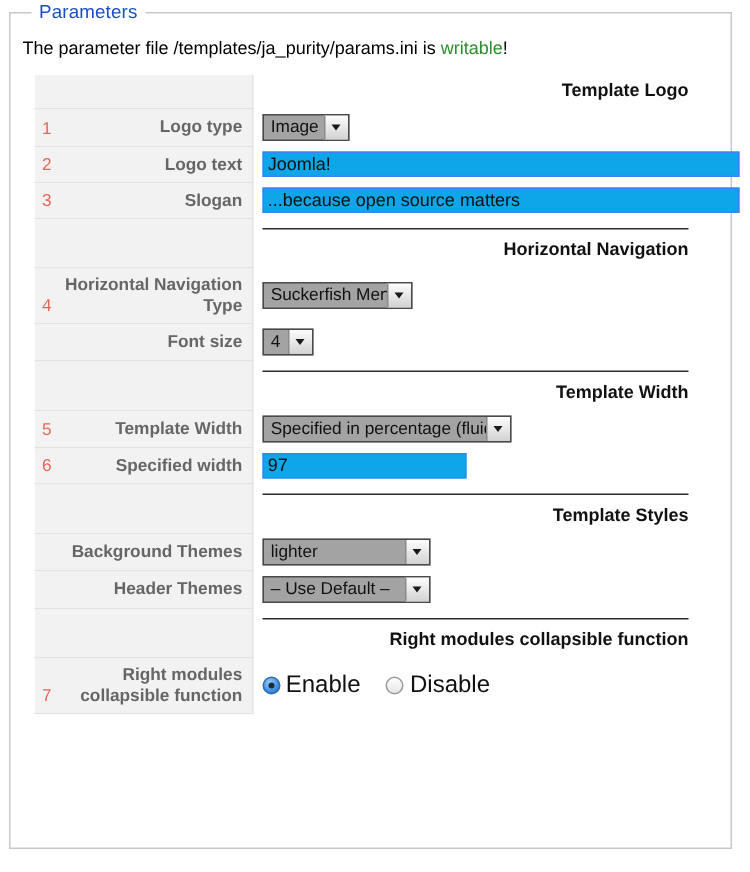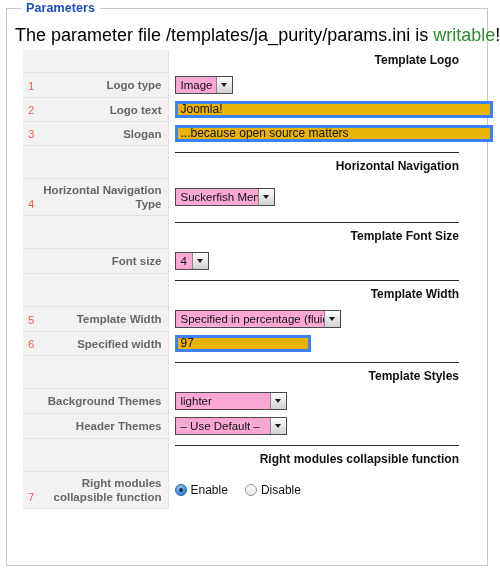--- a/index.html
+++ b/index.html
@@ -27,31 +27,31 @@
     box-sizing: border-box;
     background: #ffffff;
   }
   .panel-legend {
     position: absolute;
     left: 14px;
     top: -8px;
     background: #ffffff;
     padding: 0 5px;
     font-size: 12.5px;
-    font-weight: bold;
+    font-weight: normal;
     color: #1a4fc4;
     letter-spacing: .1px;
     white-space: nowrap;
   }
 
   .intro {
     position: absolute;
     left: 8px;
     top: 16px;
-    font-size: 18px;
+    font-size: 12px;
     color: #000;
     white-space: nowrap;
   }
   .intro .ok { color: #2e8b30; }
 
   
   .ptable {
     position: absolute;
     left: 16px;
     top: 41px;
@@ -111,38 +111,38 @@
     border-top: 0;
     padding-top: 0;
     margin-top: 0;
   }
 
   
   input.txt {
     font-family: "Liberation Sans", sans-serif;
     font-size: 12px;
     color: #111;
-    background: #eab308;
-    border: 3px solid #3b82f6;
+    background: #0ea5e9;
+    border: 1px solid #3b82f6;
     height: 17px;
     line-height: 17px;
     padding: 0 3px;
     box-sizing: border-box;
     outline: none;
   }
   input.wide   { width: 318px; }
   input.narrow { width: 136px; }
 
   
   .sel {
     display: inline-flex;
     align-items: stretch;
     height: 18px;
     border: 1px solid #4a4a4a;
-    background: #f9a8d4;
+    background: #a3a3a3;
     box-sizing: border-box;
     font-size: 11.5px;
     color: #111;
     vertical-align: middle;
     cursor: default;
   }
   .sel .sel-text {
     padding: 0 6px 0 5px;
     line-height: 16px;
     white-space: nowrap;
@@ -170,21 +170,21 @@
   .sel.w-menu  { width: 100px; }
   .sel.w-font  { width: 34px; }
   .sel.w-width { width: 166px; }
   .sel.w-theme { width: 112px; }
 
   
   .radio-row {
     display: flex;
     align-items: center;
     gap: 7px;
-    font-size: 12px;
+    font-size: 16px;
     color: #111;
     padding: 2px 0;
   }
   .radio-opt {
     display: inline-flex;
     align-items: center;
     gap: 4px;
     margin-right: 10px;
     cursor: default;
   }
@@ -282,26 +282,20 @@
           <span>Horizontal Navigation Type</span>
         </td>
         <td class="val">
           <div class="sel w-menu">
             <span class="sel-text">Suckerfish Menu</span>
             <span class="sel-arrow"></span>
           </div>
         </td>
       </tr>
 
-      <tr>
-        <td class="lab spacer"></td>
-        <td class="val">
-          <div class="sec">Template Font Size</div>
-        </td>
-      </tr>
 
       <tr>
         <td class="lab">
           <span class="num"></span>
           <span>Font size</span>
         </td>
         <td class="val">
           <div class="sel w-font">
             <span class="sel-text">4</span>
             <span class="sel-arrow"></span>

